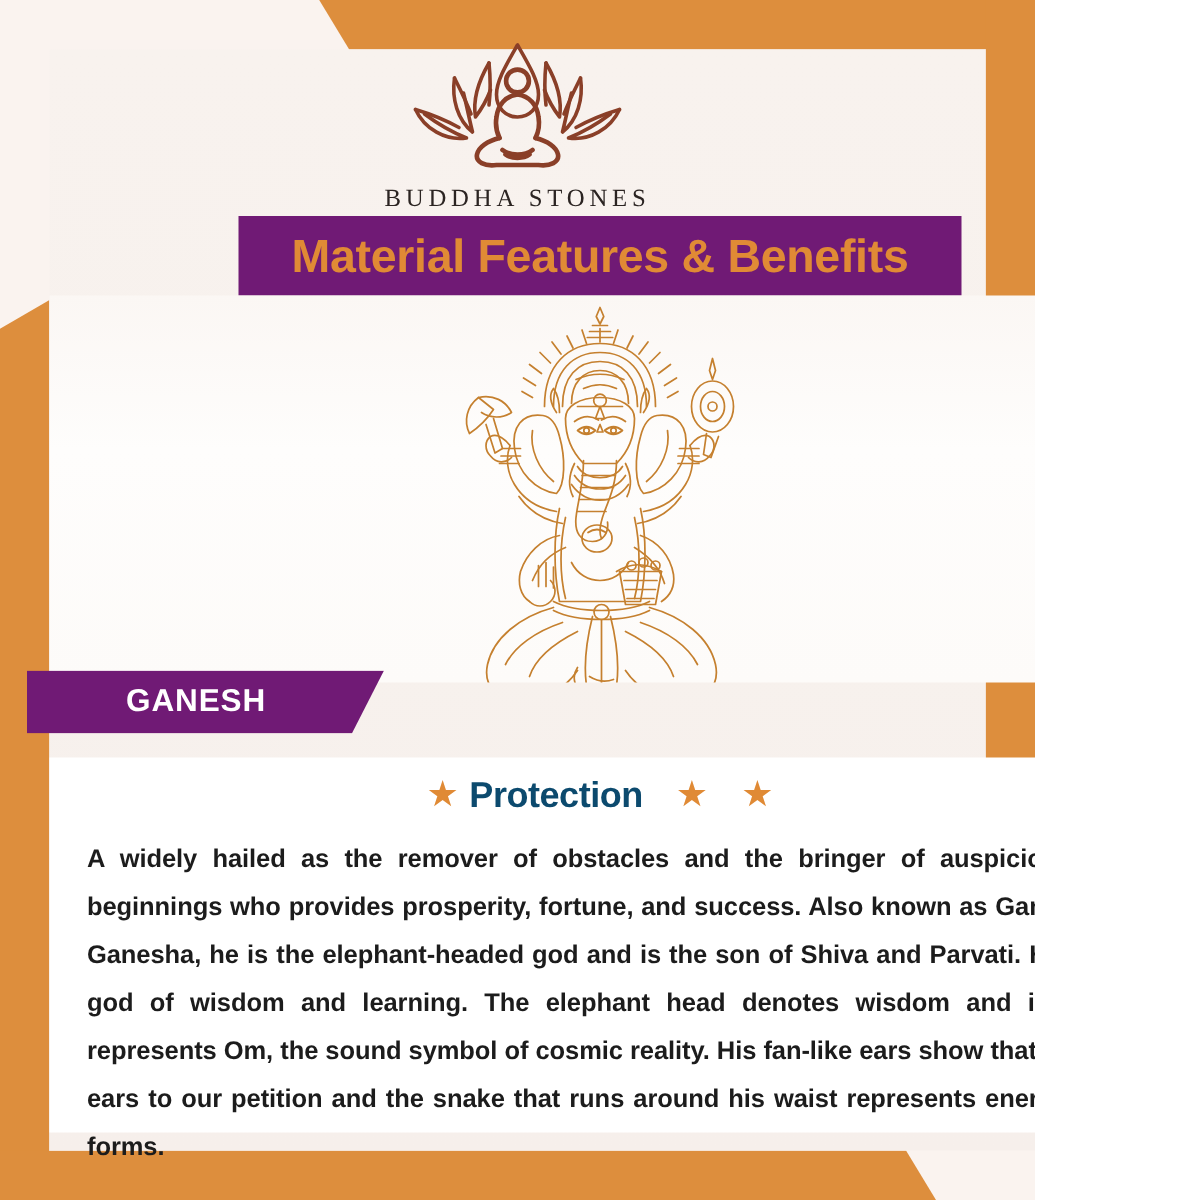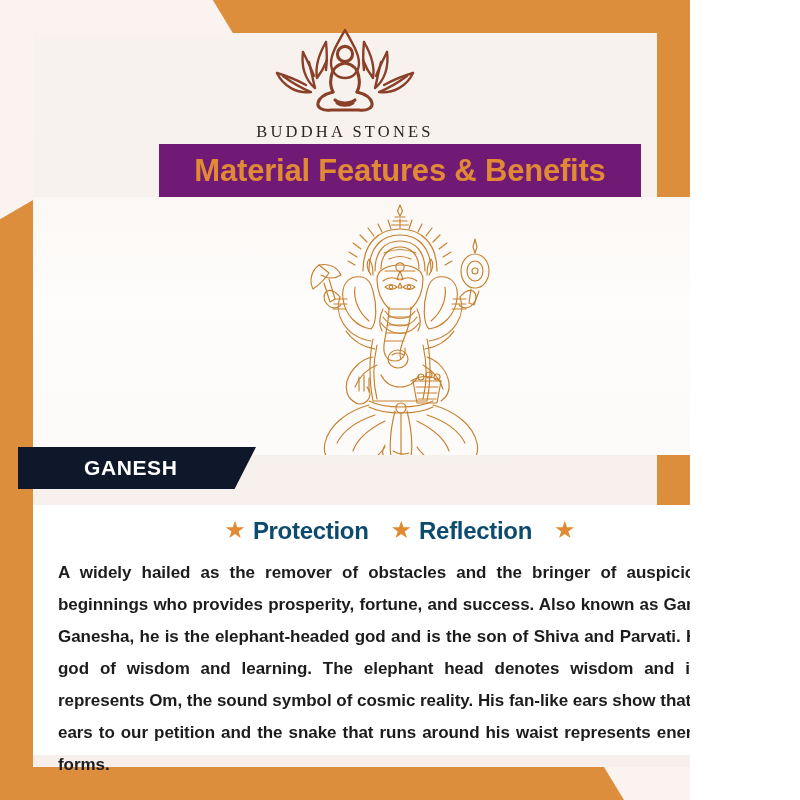--- a/index.html
+++ b/index.html
@@ -130,21 +130,21 @@
     height: 292px;
   }
 
   
   .ribbon {
     position: absolute;
     left: 18px;
     top: 447px;
     width: 238px;
     height: 42px;
-    background: #0f172a;
+    background: #701a75;
     clip-path: polygon(0% 0%, 100% 0%, 91% 100%, 0% 100%);
     display: flex;
     align-items: center;
   }
   .ribbon-label {
     margin-left: 66px;
     color: #ffffff;
     font-size: 21px;
     font-weight: 700;
     letter-spacing: 0.6px;
@@ -387,21 +387,20 @@
 
   <div class="content-card">
 
     <div class="features">
       <div class="feature">
         <span class="feature-star">★</span>
         <span class="feature-label">Protection</span>
       </div>
       <div class="feature">
         <span class="feature-star">★</span>
-        <span class="feature-label">Reflection</span>
       </div>
       <div class="feature">
         <span class="feature-star">★</span>
       </div>
     </div>
 
     <p class="body-copy">A widely hailed as the remover of obstacles and the bringer of auspicious new beginnings who provides prosperity, fortune, and success. Also known as Ganapati or Ganesha, he is the elephant-headed god and is the son of Shiva and Parvati. He is the god of wisdom and learning. The elephant head denotes wisdom and its trunk represents Om, the sound symbol of cosmic reality. His fan-like ears show that he is all ears to our petition and the snake that runs around his waist represents energy in all forms.</p>
 
   </div>
 

